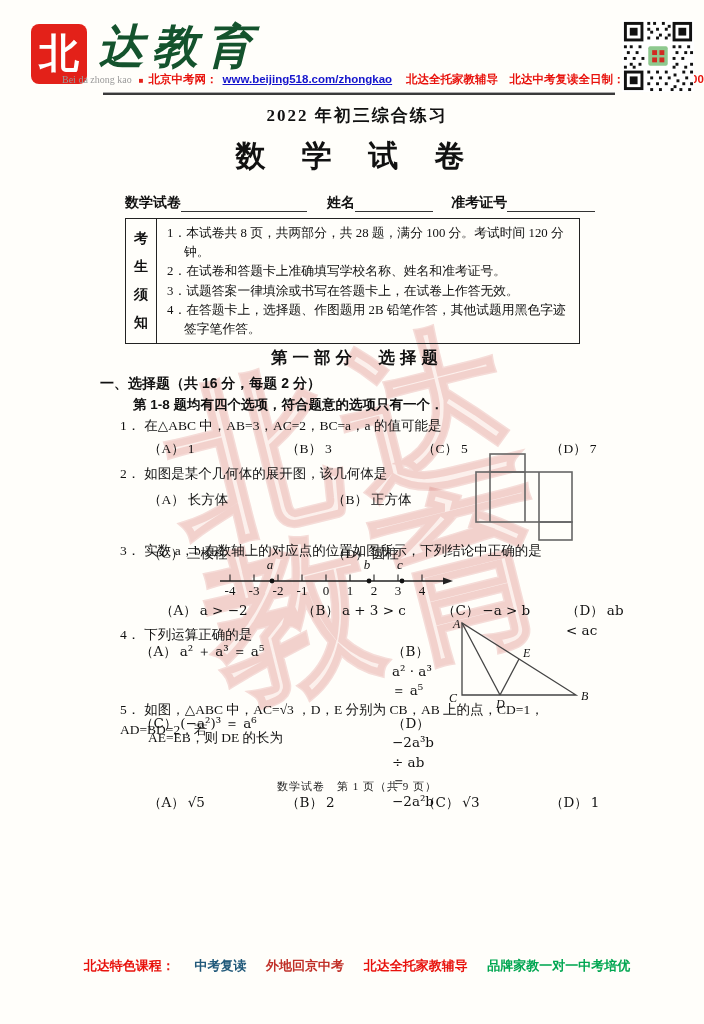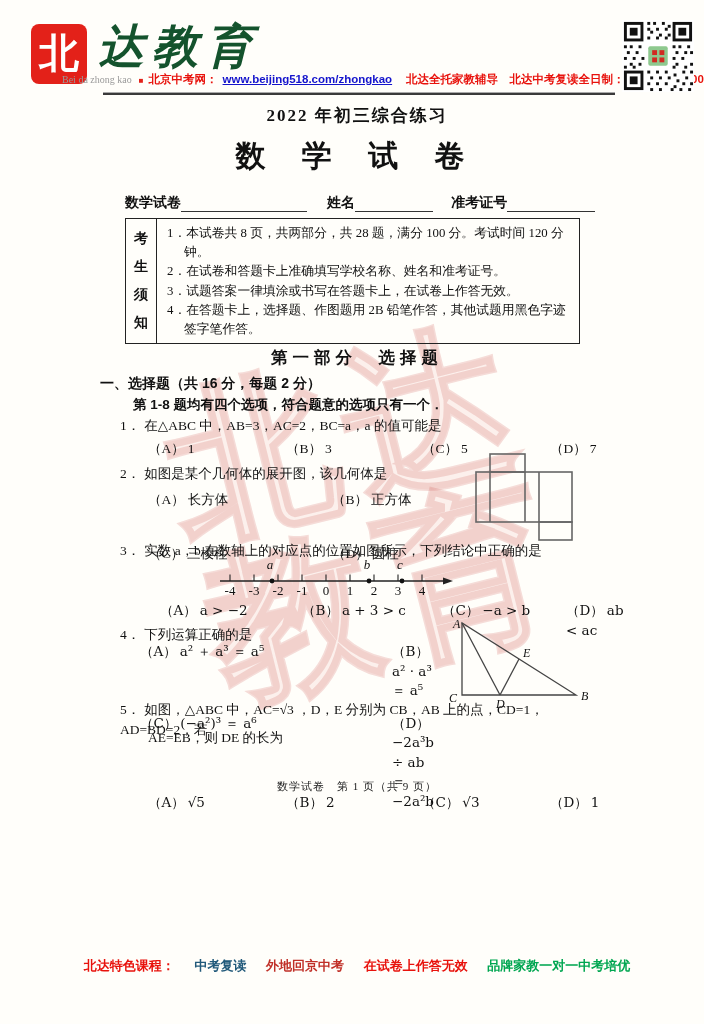--- a/index.html
+++ b/index.html
@@ -319,17 +319,17 @@
     <span class="math"><span class="okey">（C）</span><span>√3</span></span>
     <span class="math"><span class="okey">（D）</span><span>1</span></span>
   </div>
 
   <div class="cwrap footer-line">数学试卷　第 1 页（共 9 页）</div>
 
   <div class="cwrap banner">
     <span style="color:#e8120c">北达特色课程：</span>
     <span style="color:#21597a">中考复读</span>
     <span style="color:#c03028">外地回京中考</span>
-    <span style="color:#e8120c">在试卷上作答无效</span>
+    <span style="color:#e8120c">北达全托家教辅导</span>
     <span style="color:#00a651">品牌家教一对一中考培优</span>
   </div>
 
 </div>
 
 </body></html>

